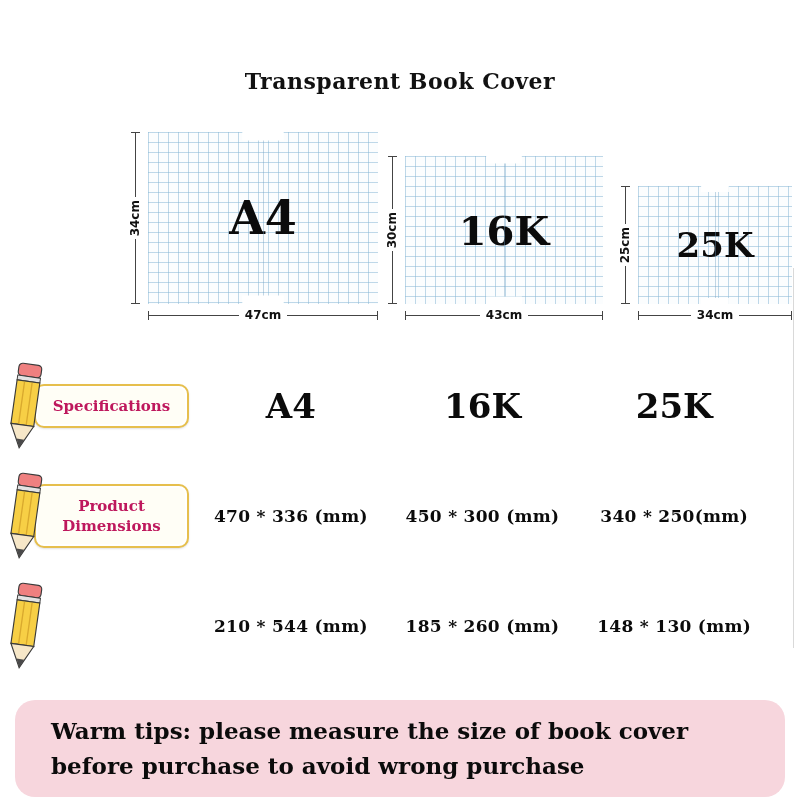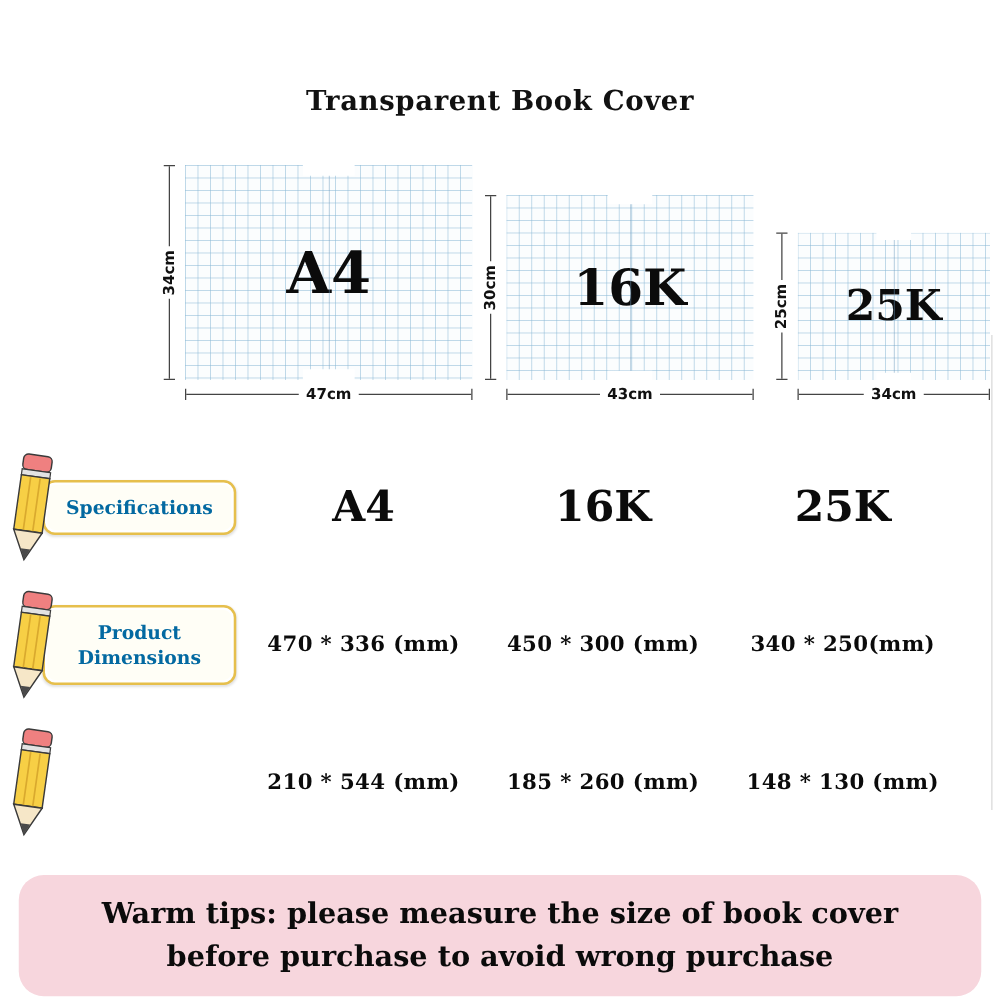--- a/index.html
+++ b/index.html
@@ -73,34 +73,34 @@
   }
   .pencil{
     position:absolute;left:2px;top:50%;transform:translateY(-50%);
     width:46px;height:88px;z-index:2;
   }
   .banner{
     flex:1;margin-left:34px;margin-right:6px;z-index:1;
     background:#fffef6;border:2px solid #e6bf4d;border-radius:10px;
     box-shadow:inset 0 0 0 2px #ffffff, 0 1px 2px rgba(0,0,0,.12);
     padding:10px 10px;text-align:center;
-    font-weight:bold;font-size:15px;line-height:1.35;color:#0369a1;
+    font-weight:bold;font-size:15px;line-height:1.35;color:#be185d;
   }
   .value-cell{
     flex:1 1 0;text-align:center;font-weight:bold;color:#0b0b0b;
   }
   .row-sizes .value-cell{font-size:34px;}
   .row-dims .value-cell{font-size:17px;letter-spacing:.3px;}
 
   
   .tips{
     position:absolute;top:700px;left:15px;right:15px;
     background:#f7d6dd;border-radius:20px;
     padding:14px 36px;box-sizing:border-box;
-    text-align:center;font-weight:bold;font-size:23px;line-height:1.5;color:#0b0b0b;
+    font-weight:bold;font-size:23px;line-height:1.5;color:#0b0b0b;
   }
 
   
   .edge-line{
     position:absolute;right:6px;top:268px;height:380px;width:1px;background:#d9d9d9;
   }
 </style>
 </head>
 <body>
 

